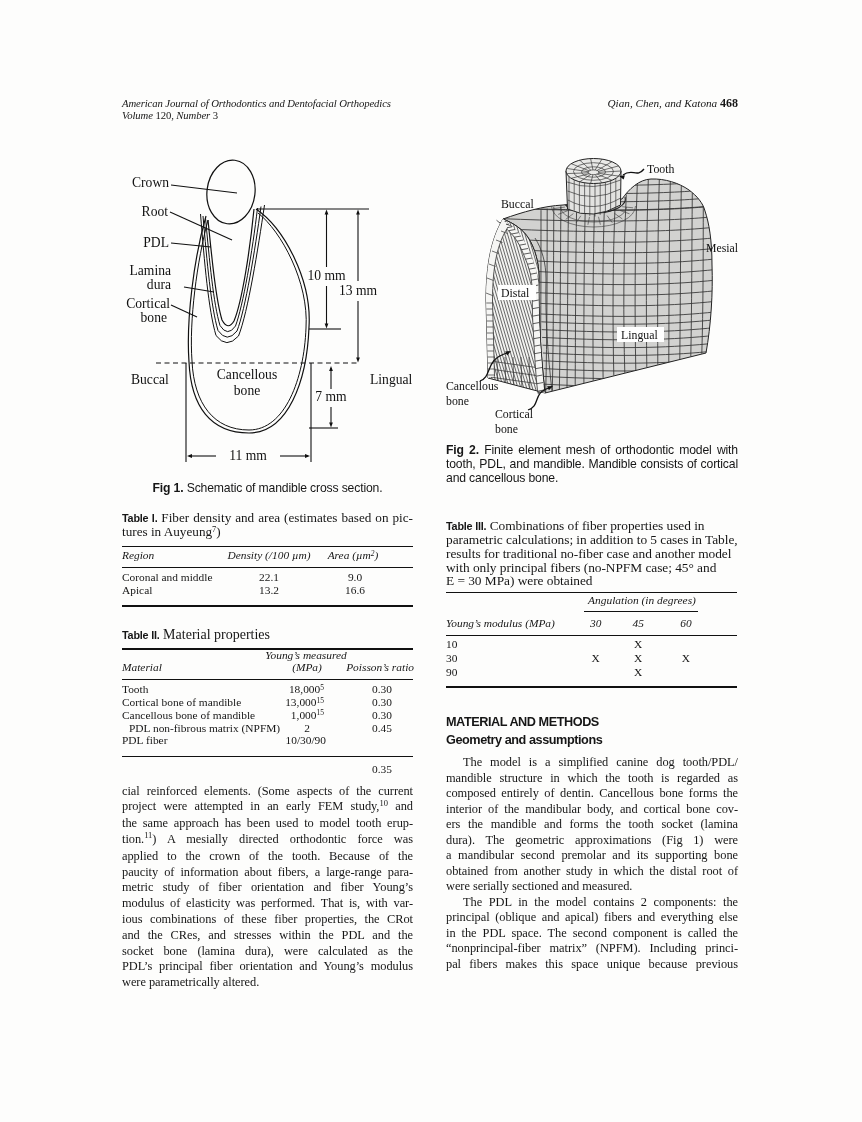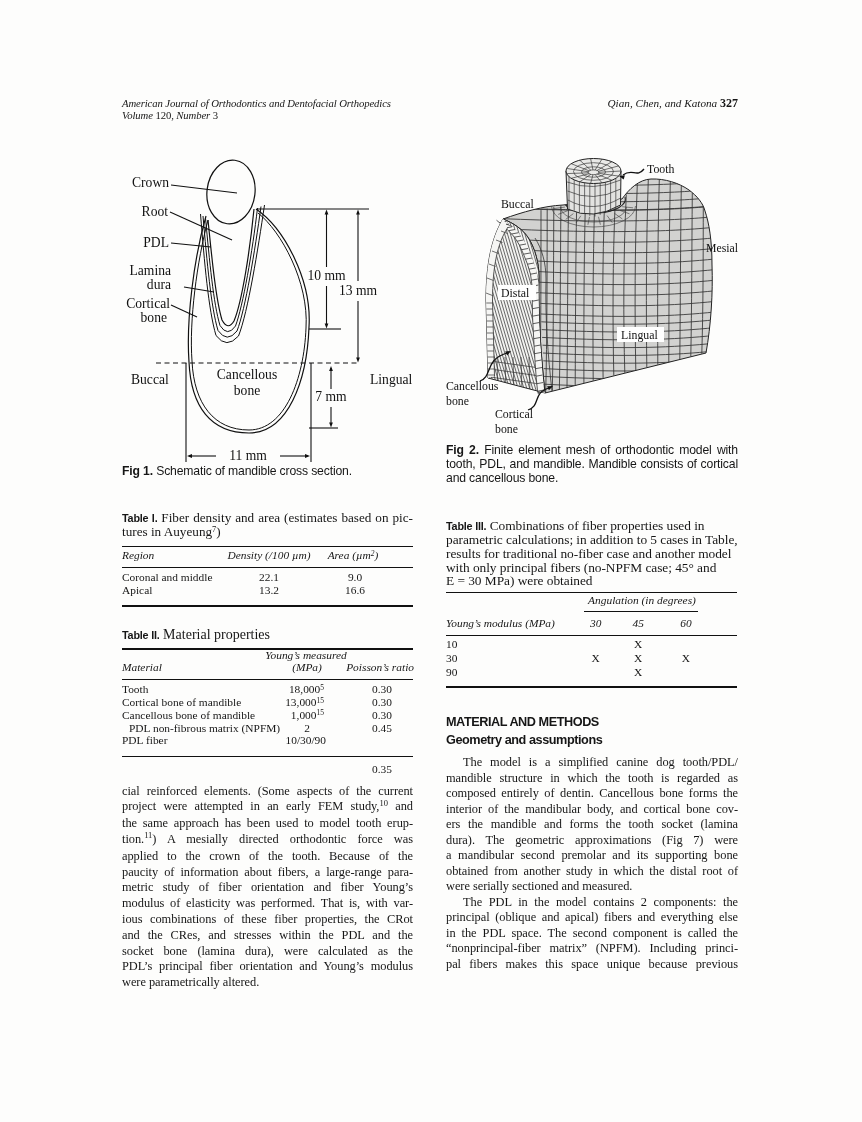--- a/index.html
+++ b/index.html
@@ -16,21 +16,21 @@
   .rule{position:absolute;background:#111;}
 </style>
 </head>
 <body>
 
 <div class="abs" style="left:122px;top:96.5px;width:430px;font-size:10.7px;line-height:12.4px;font-style:italic;letter-spacing:-0.1px;">
 American Journal of Orthodontics and Dentofacial Orthopedics<br>
 Volume <span style="font-style:normal">120,</span> Number <span style="font-style:normal">3</span>
 </div>
 <div class="abs" style="left:438px;top:96px;width:300px;text-align:right;font-size:11.2px;">
-<i>Qian, Chen, and Katona</i> <b style="font-size:12px;">327</b>
+<i>Qian, Chen, and Katona</i> <b style="font-size:12px;">468</b>
 </div>
 
 <div class="abs" style="left:110px;top:140px;width:320px;height:335px;">
 <svg width="320" height="335" viewBox="0 0 320 335">
 <g fill="none" stroke="#111" stroke-width="1.2">
 <ellipse cx="121" cy="52" rx="24" ry="32" transform="rotate(7 121 52)"></ellipse>
 <path d="M98,80 C102,120 106,160 112,180 Q118,191 124,181 C132,162 140,110 144,69"></path>
 <path d="M95.5,78 C99.5,121 103.5,164 110,185.5 Q117.5,197.5 125.5,186 C133,166 142.5,111 147.5,68" stroke-width="1"></path>
 <path d="M93,76 C97,122 101,167 108,190.5 Q117,203.5 127,191 C135.5,169 145,110 151,66.5" stroke-width="1"></path>
 <path d="M90.5,74 C94.5,123 98.5,170 106,195.5 Q116.5,209.5 128.5,196 C138,172 148,109 154.5,65" stroke-width="1"></path>
@@ -80,21 +80,21 @@
 <text x="260" y="244" text-anchor="start">Lingual</text>
 <text x="137" y="239" text-anchor="middle">Cancellous</text>
 <text x="137" y="255" text-anchor="middle">bone</text>
 <text x="216.5" y="140" text-anchor="middle">10 mm</text>
 <text x="248" y="155" text-anchor="middle">13 mm</text>
 <text x="221" y="261" text-anchor="middle">7 mm</text>
 <text x="138" y="320" text-anchor="middle">11 mm</text>
 </g>
 </svg>
 </div>
-<div class="abs cap" style="left:122px;top:464px;width:291px;text-align:left;"><b>Fig 1.</b> Schematic of mandible cross section.</div>
+<div class="abs cap" style="left:122px;top:481px;width:291px;text-align:center;"><b>Fig 1.</b> Schematic of mandible cross section.</div>
 
 <div class="abs" style="left:122px;top:511px;width:291px;font-size:13.2px;line-height:14.2px;">
   <div class="jl"><span class="tl">Table I.</span> Fiber density and area (estimates based on pic-</div>
   <div>tures in Auyeung<sup>7</sup>)</div>
 </div>
 <div class="rule" style="left:122px;top:545.6px;width:291px;height:1.6px;"></div>
 <div class="abs tbl" style="left:122px;top:549px;width:291px;font-style:italic;line-height:13px;">
   <span class="abs" style="left:0px;">Region</span>
   <span class="abs" style="left:87px;width:120px;text-align:center;">Density (/100 µm)</span>
   <span class="abs" style="left:171px;width:120px;text-align:center;">Area (µm<sup style="font-size:7.5px;top:-3.5px;">2</sup>)</span>
@@ -463,21 +463,21 @@
 
 <div class="abs san" style="left:446px;top:713px;width:292px;font-weight:bold;font-size:12.7px;line-height:18px;letter-spacing:-0.45px;">
 MATERIAL AND METHODS<br>Geometry and assumptions
 </div>
 <div class="abs body-txt" style="left:446px;top:755.4px;width:292px;line-height:15.5px;">
 <div class="jl" style="text-indent:17px;">The model is a simplified canine dog tooth/PDL/</div>
 <div class="jl">mandible structure in which the tooth is regarded as</div>
 <div class="jl">composed entirely of dentin. Cancellous bone forms the</div>
 <div class="jl">interior of the mandibular body, and cortical bone cov-</div>
 <div class="jl">ers the mandible and forms the tooth socket (lamina</div>
-<div class="jl">dura). The geometric approximations (Fig 7) were</div>
+<div class="jl">dura). The geometric approximations (Fig 1) were</div>
 <div class="jl">a mandibular second premolar and its supporting bone</div>
 <div class="jl">obtained from another study in which the distal root of</div>
 <div>were serially sectioned and measured.</div>
 </div>
 <div class="abs body-txt" style="left:446px;top:894.5px;width:292px;line-height:15.65px;">
 <div class="jl" style="text-indent:17px;">The PDL in the model contains 2 components: the</div>
 <div class="jl">principal (oblique and apical) fibers and everything else</div>
 <div class="jl">in the PDL space. The second component is called the</div>
 <div class="jl">“nonprincipal-fiber matrix” (NPFM). Including princi-</div>
 <div class="jl">pal fibers makes this space unique because previous</div>

